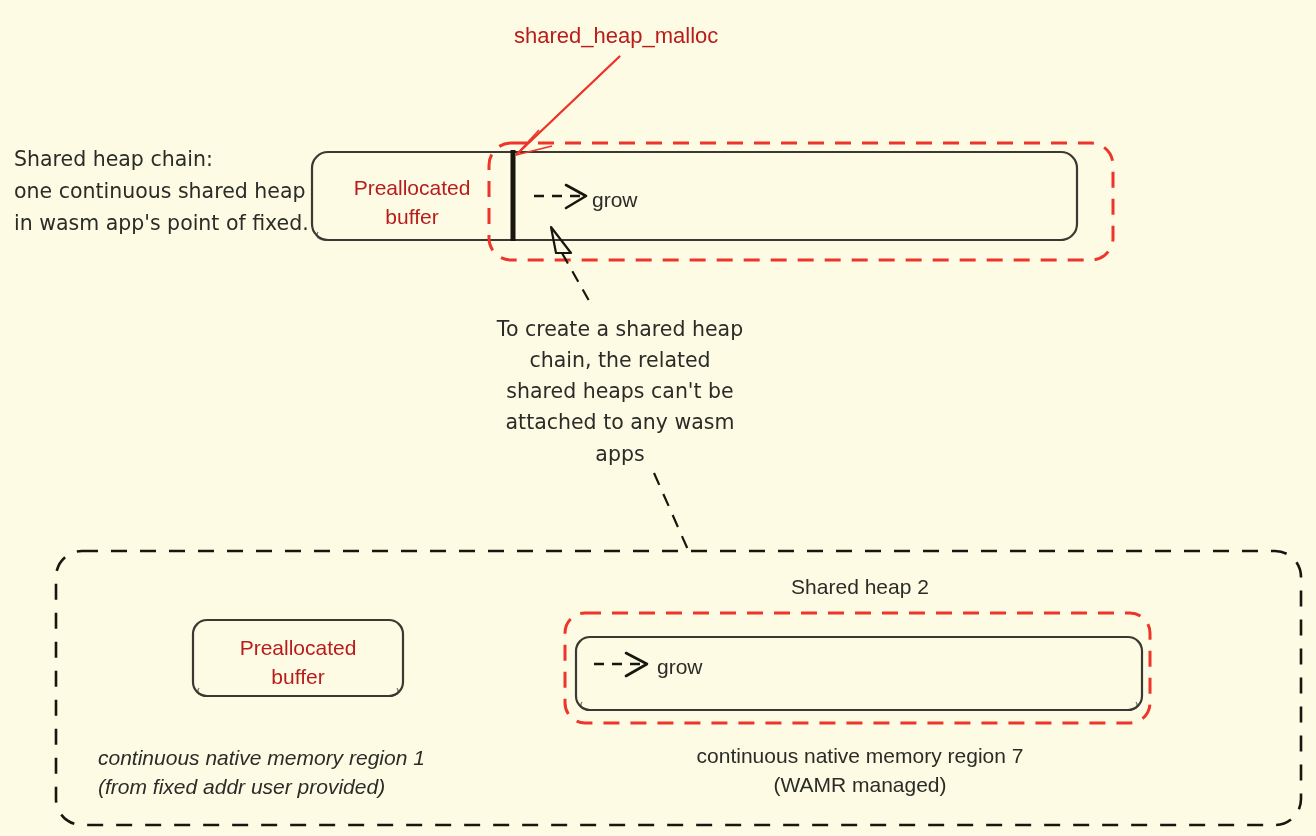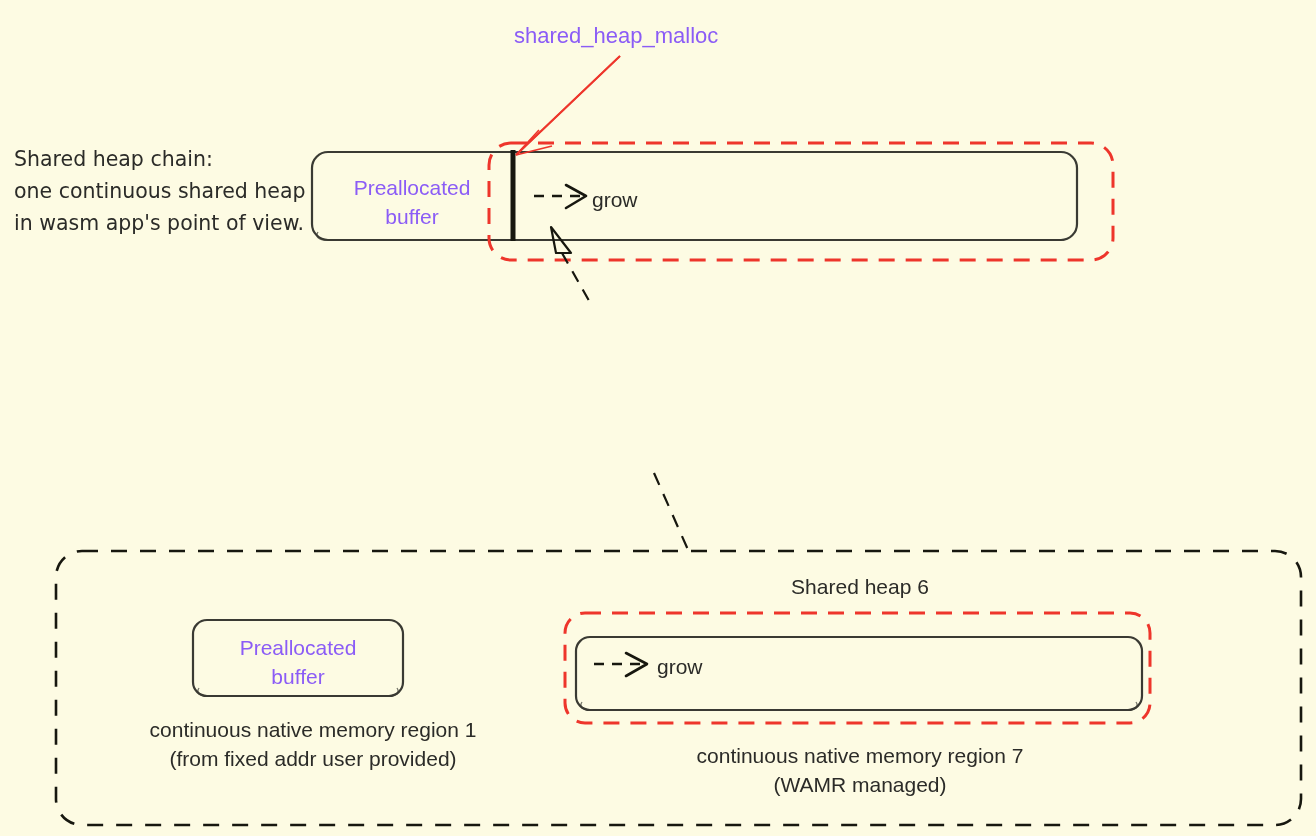--- a/index.html
+++ b/index.html
@@ -26,21 +26,21 @@
     height: 836px;
     pointer-events: none;
   }
   .txt {
     position: absolute;
     color: #2b2b28;
     white-space: pre;
     line-height: 1.32;
   }
   .red {
-    color: #8b5cf6;
+    color: #b91c1c;
   }
   .left-note {
     left: 14px;
     top: 144px;
     font-size: 20.5px;
     line-height: 1.55;
     font-family: "DejaVu Sans", sans-serif;
   }
   .malloc-label {
     left: 514px;
@@ -98,26 +98,26 @@
     line-height: 1.38;
   }
   .grow-bottom {
     left: 657px;
     top: 653px;
     font-size: 21px;
     font-family: "Liberation Sans", sans-serif;
   }
   .caption1 {
     left: 98px;
-    top: 716px;
+    top: 744px;
     width: 430px;
-    text-align: center;
     font-size: 21px;
     font-family: "Liberation Sans", sans-serif;
     line-height: 1.38;
+    font-style: italic;
   }
   .caption2 {
     left: 645px;
     top: 742px;
     width: 430px;
     text-align: center;
     font-size: 21px;
     font-family: "Liberation Sans", sans-serif;
     line-height: 1.38;
   }
@@ -157,37 +157,42 @@
 
     <rect x="576" y="637" width="566" height="73" rx="14" ry="14" fill="none" stroke="#3a3a33" stroke-width="2.2"></rect>
     <path d="M 582 702 q -4 6 6 8 l 542 0 q 10 -2 6 -8" fill="none" stroke="#3a3a33" stroke-width="1.3" opacity="0.7"></path>
 
     <line x1="594" y1="664" x2="640" y2="664" stroke="#17170f" stroke-width="2.6" stroke-dasharray="10 8"></line>
     <path d="M 626 653 L 647 664 L 626 676" fill="none" stroke="#17170f" stroke-width="2.6" stroke-linecap="round" stroke-linejoin="round"></path>
   </svg>
 
   <div class="txt left-note">Shared heap chain:
 one continuous shared heap
-in wasm app's point of view.</div>
+in wasm app's point of fixed.</div>
 
   <div class="txt red malloc-label">shared_heap_malloc</div>
 
   <div class="txt red prealloc-top">Preallocated
 buffer</div>
 
   <div class="txt grow-top">grow</div>
 
+  <div class="txt center-note">To create a shared heap
+chain, the related
+shared heaps can't be
+attached to any wasm
+apps</div>
 
 
   <div class="txt red prealloc-bottom">Preallocated
 buffer</div>
 
   <div class="txt caption1">continuous native memory region 1
 (from fixed addr user provided)</div>
 
-  <div class="txt heap2-title">Shared heap 6</div>
+  <div class="txt heap2-title">Shared heap 2</div>
 
   <div class="txt grow-bottom">grow</div>
 
   <div class="txt caption2">continuous native memory region 7
 (WAMR managed)</div>
 
 </div>
 
 </body></html>

